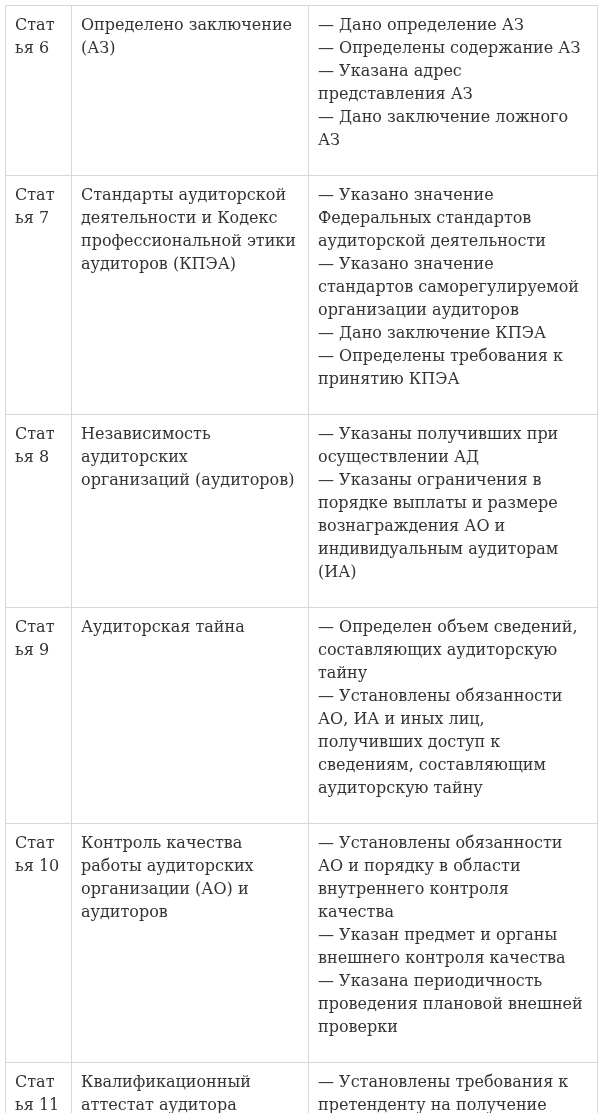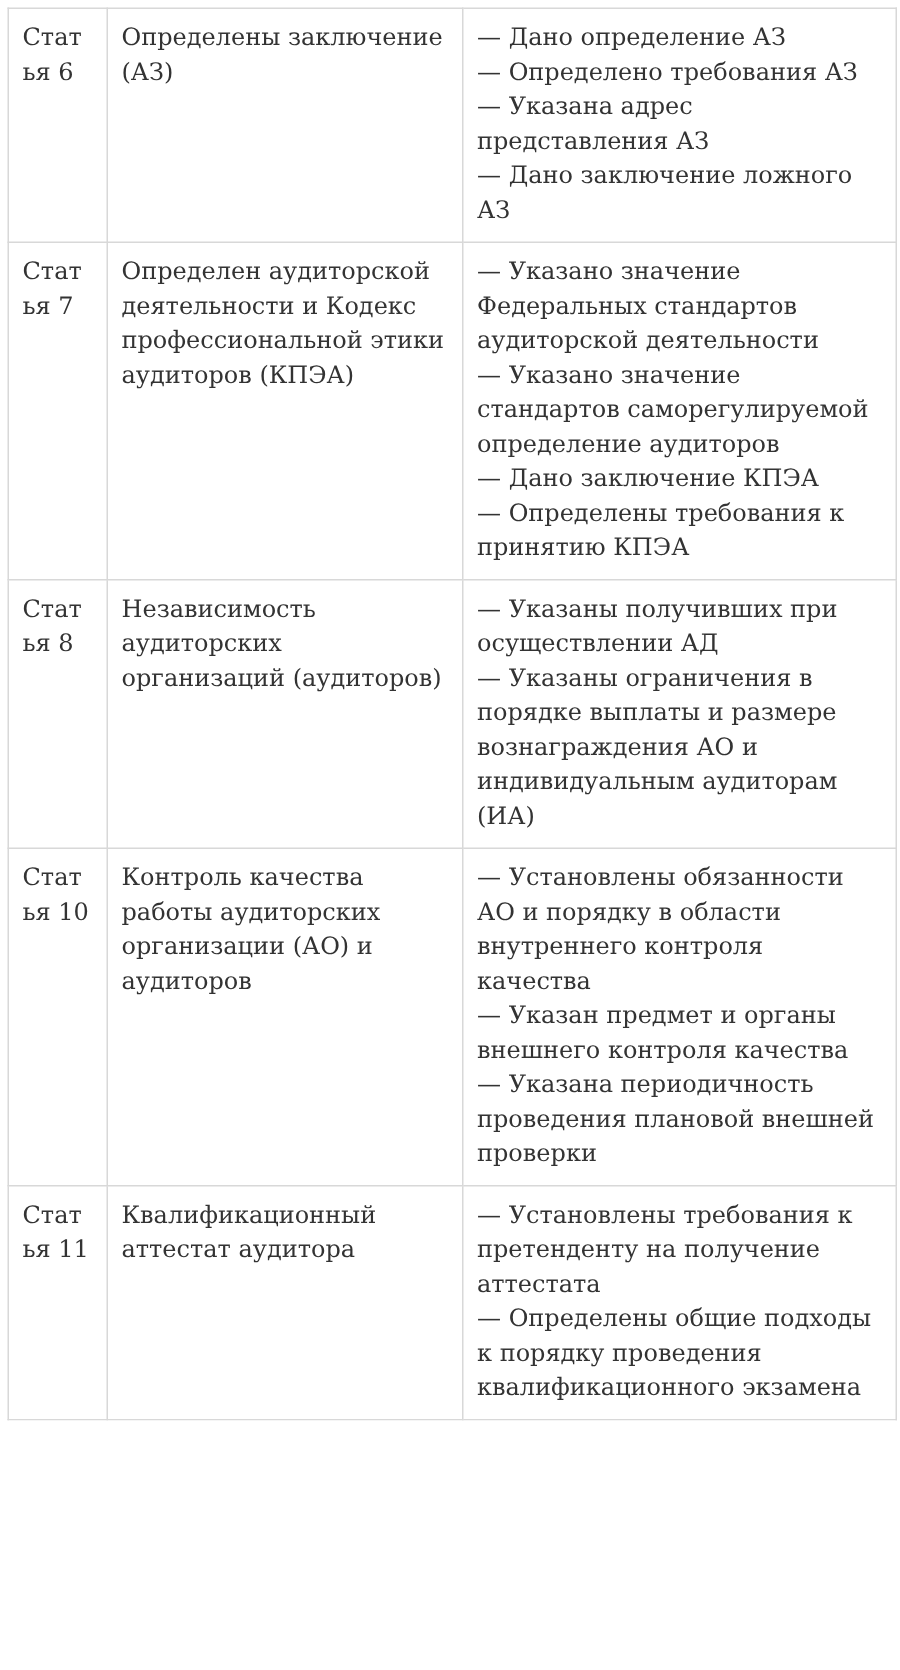--- a/index.html
+++ b/index.html
@@ -17,68 +17,76 @@
     table-layout: fixed;
     margin: 5px 0 0 5px;
     width: 592px;
   }
   table.articles col.c-article { width: 66px; }
   table.articles col.c-title   { width: 237px; }
   table.articles col.c-points  { width: 289px; }
   table.articles td {
     border: 1px solid #d8d8d8;
     vertical-align: top;
-    padding: 7px 8px 10px 9px;
+    padding: 7px 8px 24px 9px;
     font-size: 16px;
     line-height: 23px;
     word-wrap: break-word;
   }
   .point { margin: 0; }
 </style>
 </head>
 <body>
 
 <table class="articles">
   <colgroup>
     <col class="c-article">
     <col class="c-title">
     <col class="c-points">
   </colgroup>
   <tbody>
   <tr>
     <td>Статья 6</td>
-    <td>Определены заключение (АЗ)</td>
+    <td>Определено заключение (АЗ)</td>
     <td>
           <div class="point">— Дано определение АЗ</div>
-          <div class="point">— Определено требования АЗ</div>
+          <div class="point">— Определены содержание АЗ</div>
           <div class="point">— Указана адрес представления АЗ</div>
           <div class="point">— Дано заключение ложного АЗ</div>
         </td>
   </tr>
 
   <tr>
     <td>Статья 7</td>
-    <td>Определен аудиторской деятельности и Кодекс профессиональной этики аудиторов (КПЭА)</td>
+    <td>Стандарты аудиторской деятельности и Кодекс профессиональной этики аудиторов (КПЭА)</td>
     <td>
           <div class="point">— Указано значение Федеральных стандартов аудиторской деятельности</div>
-          <div class="point">— Указано значение стандартов саморегулируемой определение аудиторов</div>
+          <div class="point">— Указано значение стандартов саморегулируемой организации аудиторов</div>
           <div class="point">— Дано заключение КПЭА</div>
           <div class="point">— Определены требования к принятию КПЭА</div>
         </td>
   </tr>
 
   <tr>
     <td>Статья 8</td>
     <td>Независимость аудиторских организаций (аудиторов)</td>
     <td>
           <div class="point">— Указаны получивших при осуществлении АД</div>
           <div class="point">— Указаны ограничения в порядке выплаты и размере вознаграждения АО и индивидуальным аудиторам (ИА)</div>
         </td>
   </tr>
 
+  <tr>
+    <td>Статья 9</td>
+    <td>Аудиторская тайна</td>
+    <td>
+          <div class="point">— Определен объем сведений, составляющих аудиторскую тайну</div>
+          <div class="point">— Установлены обязанности АО, ИА и иных лиц, получивших доступ к сведениям, составляющим аудиторскую тайну</div>
+        </td>
+  </tr>
 
   <tr>
     <td>Статья 10</td>
     <td>Контроль качества работы аудиторских организации (АО) и аудиторов</td>
     <td>
           <div class="point">— Установлены обязанности АО и порядку в области внутреннего контроля качества</div>
           <div class="point">— Указан предмет и органы внешнего контроля качества</div>
           <div class="point">— Указана периодичность проведения плановой внешней проверки</div>
         </td>
   </tr>

